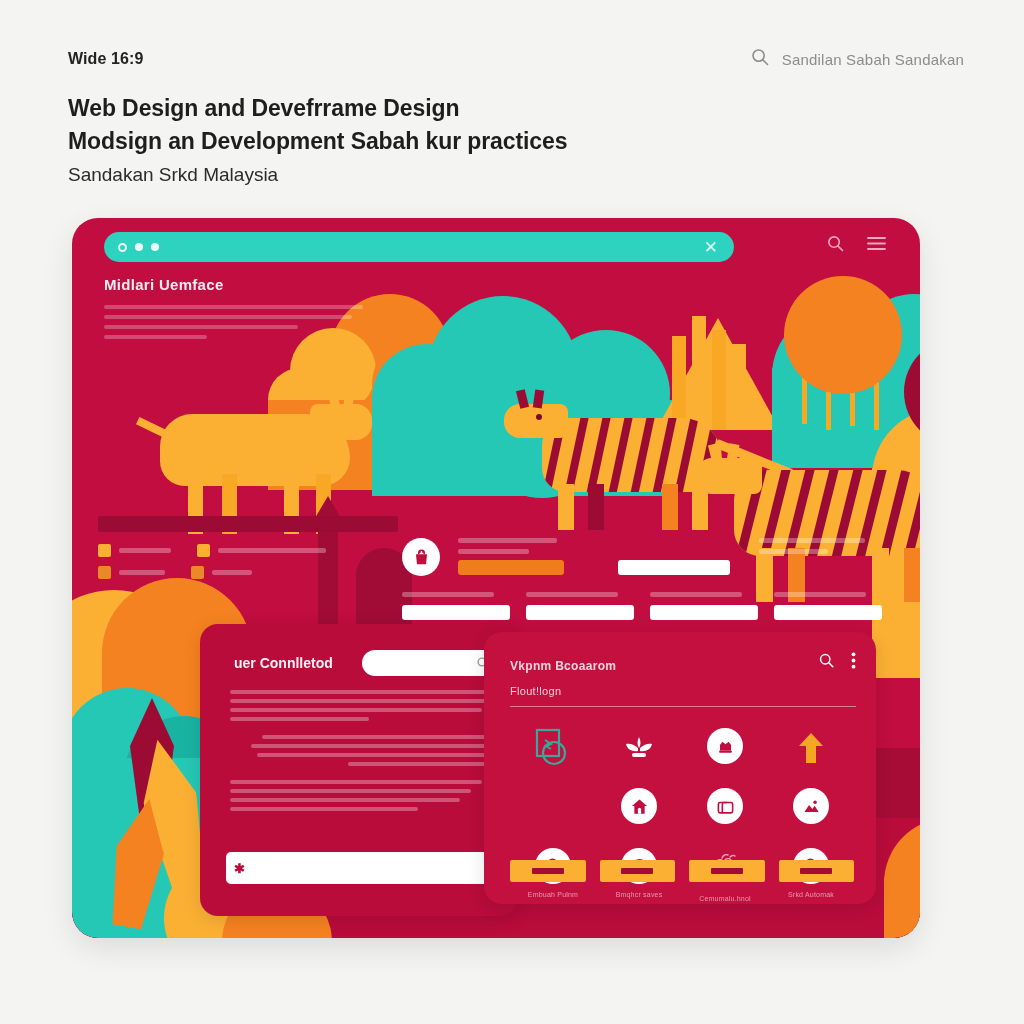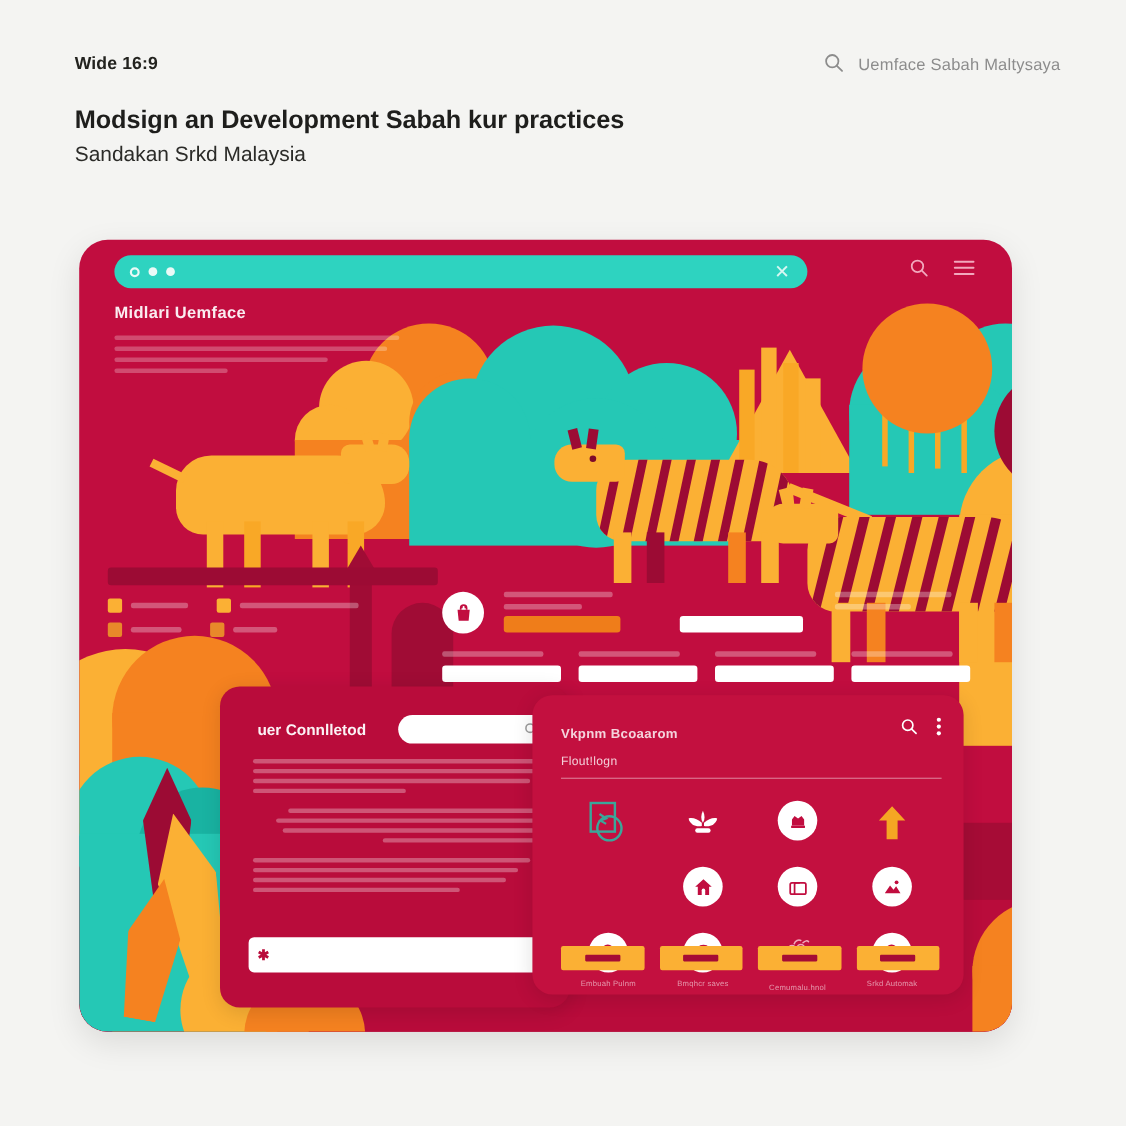--- a/index.html
+++ b/index.html
@@ -209,25 +209,26 @@
 
 <div class="page-header">
   <div class="ratio-label">Wide 16:9</div>
   <div class="header-search">
     <span class="mag">
       <svg width="20" height="20" viewBox="0 0 20 20" fill="none" stroke="#8c8c8c" stroke-width="1.6">
         <circle cx="8.6" cy="8.6" r="5.6"></circle>
           <line x1="12.8" y1="12.8" x2="17.5" y2="17.5" stroke-linecap="round"></line>
       </svg>
     </span>
-    <span class="header-search-text">Uemface Sabah Maltysaya</span>
+    <span class="header-search-text">Sandilan Sabah Sandakan</span>
   </div>
 </div>
 
 <div class="title-block">
+  <div class="title-line1">Web Design and Devefrrame Design</div>
   <div class="title-line2">Modsign an Development Sabah kur practices</div>
   <div class="subtitle">Sandakan Srkd Malaysia</div>
 </div>
 
 <div class="mockup-card">
   <div class="card-clip">
 
     <div class="scene">
 
       <div class="blob orange" style="left:258px;top:76px;width:120px;height:120px;"></div>

